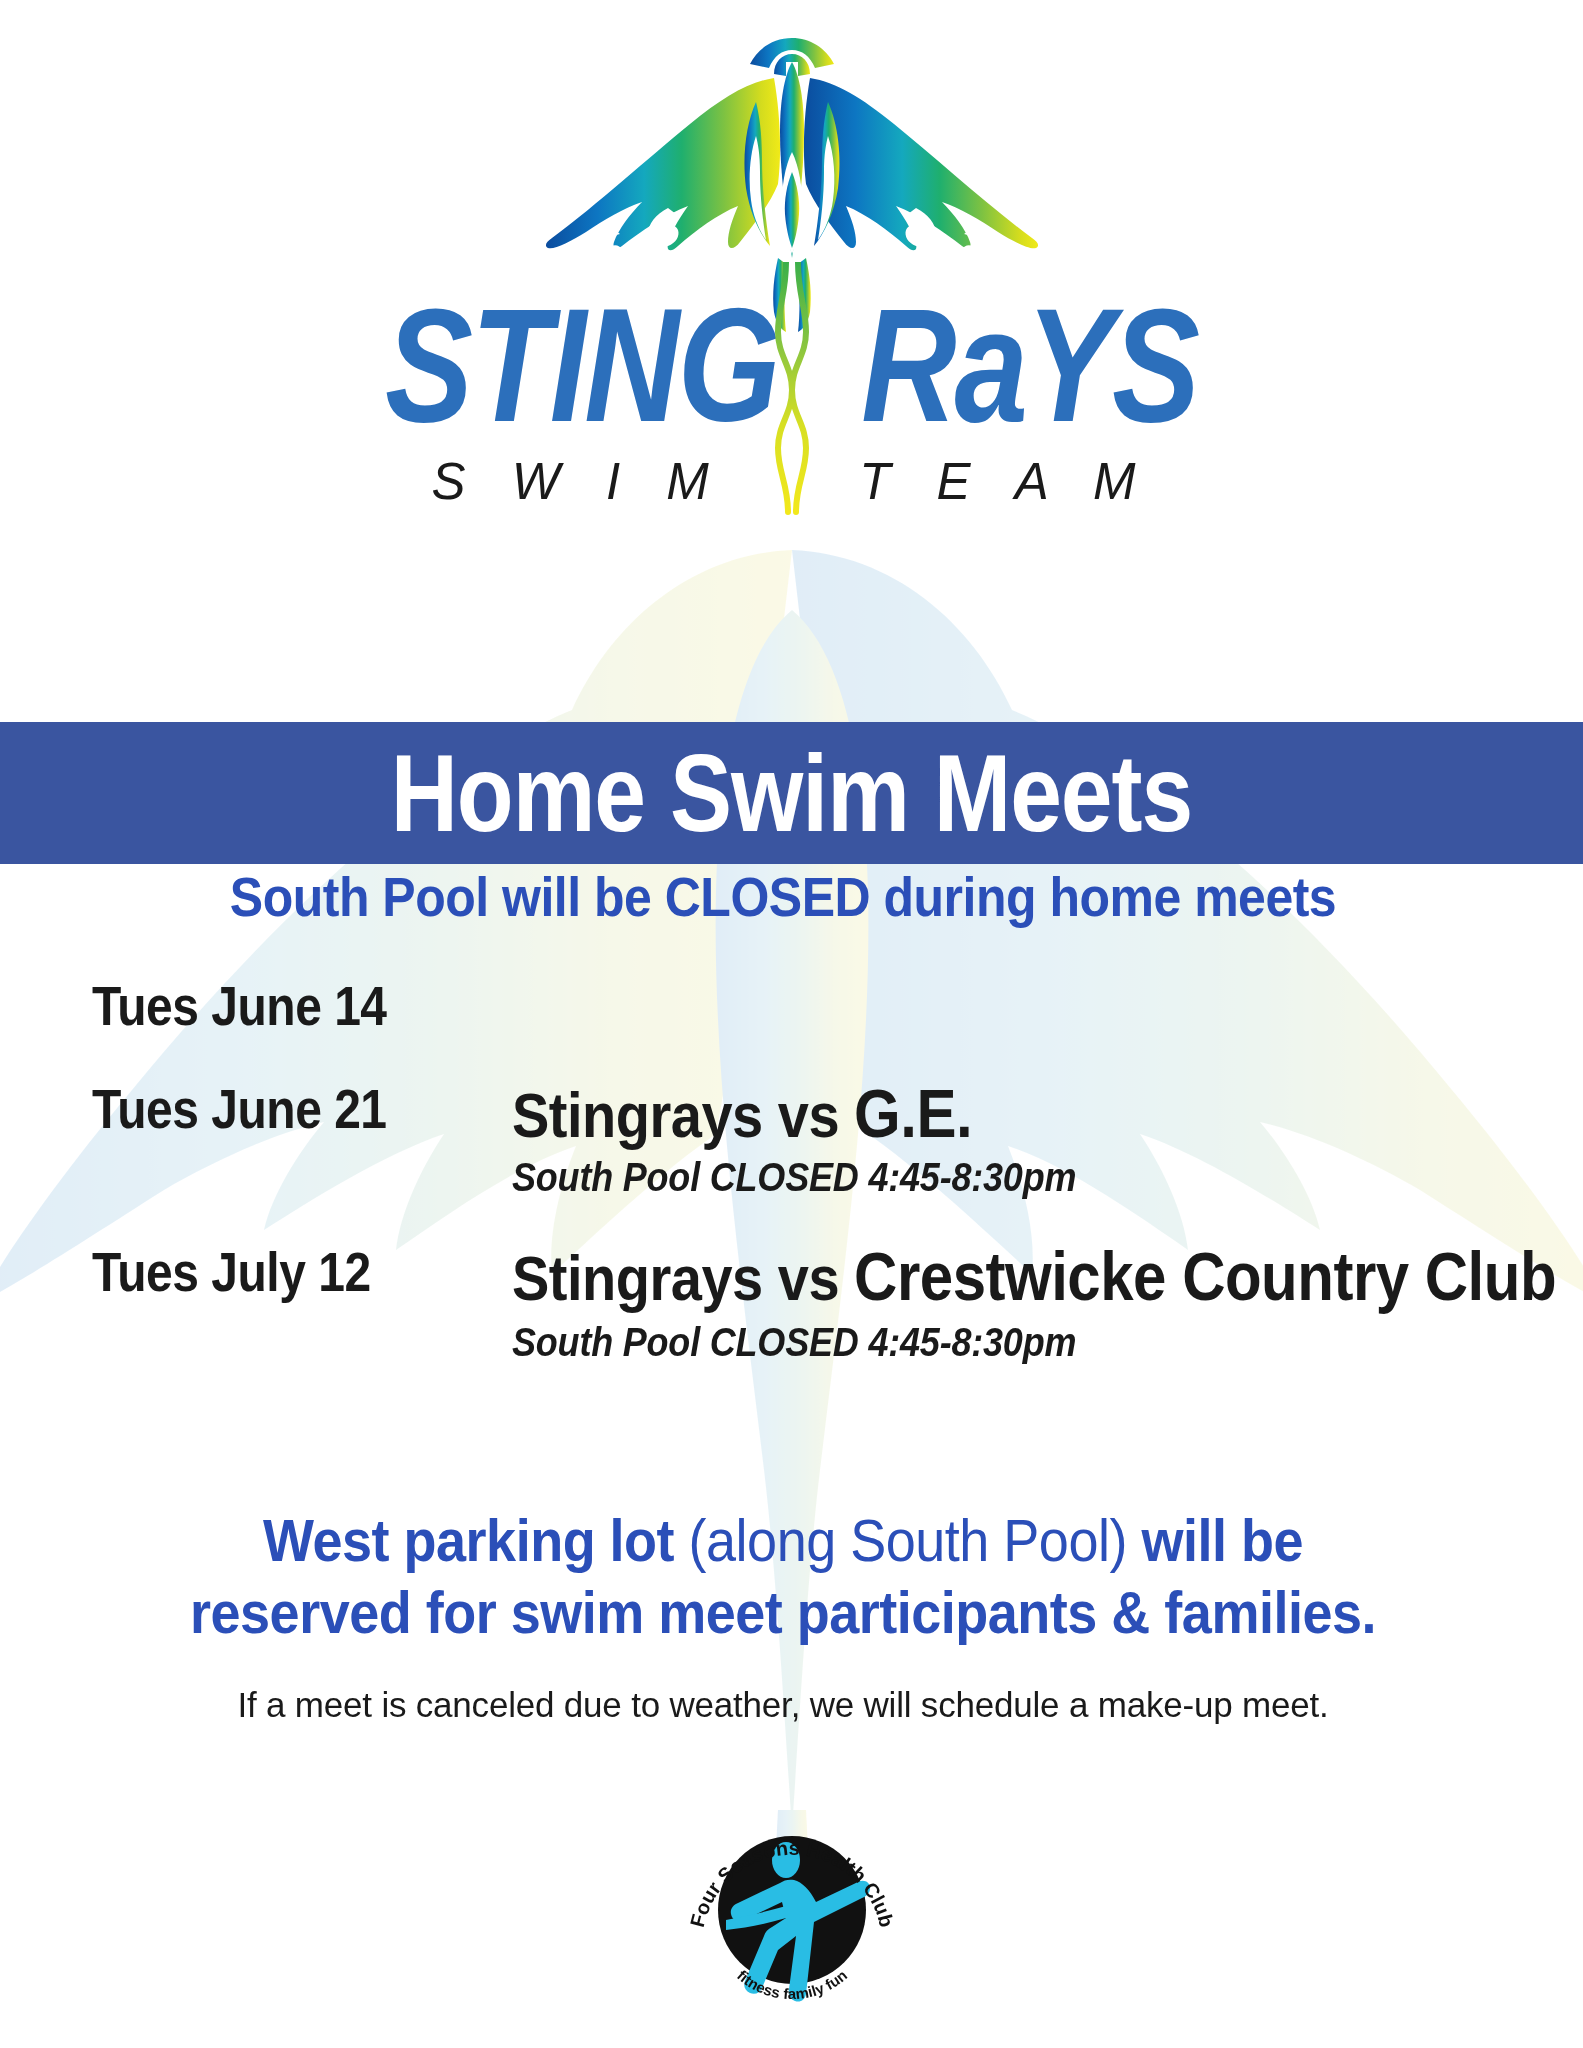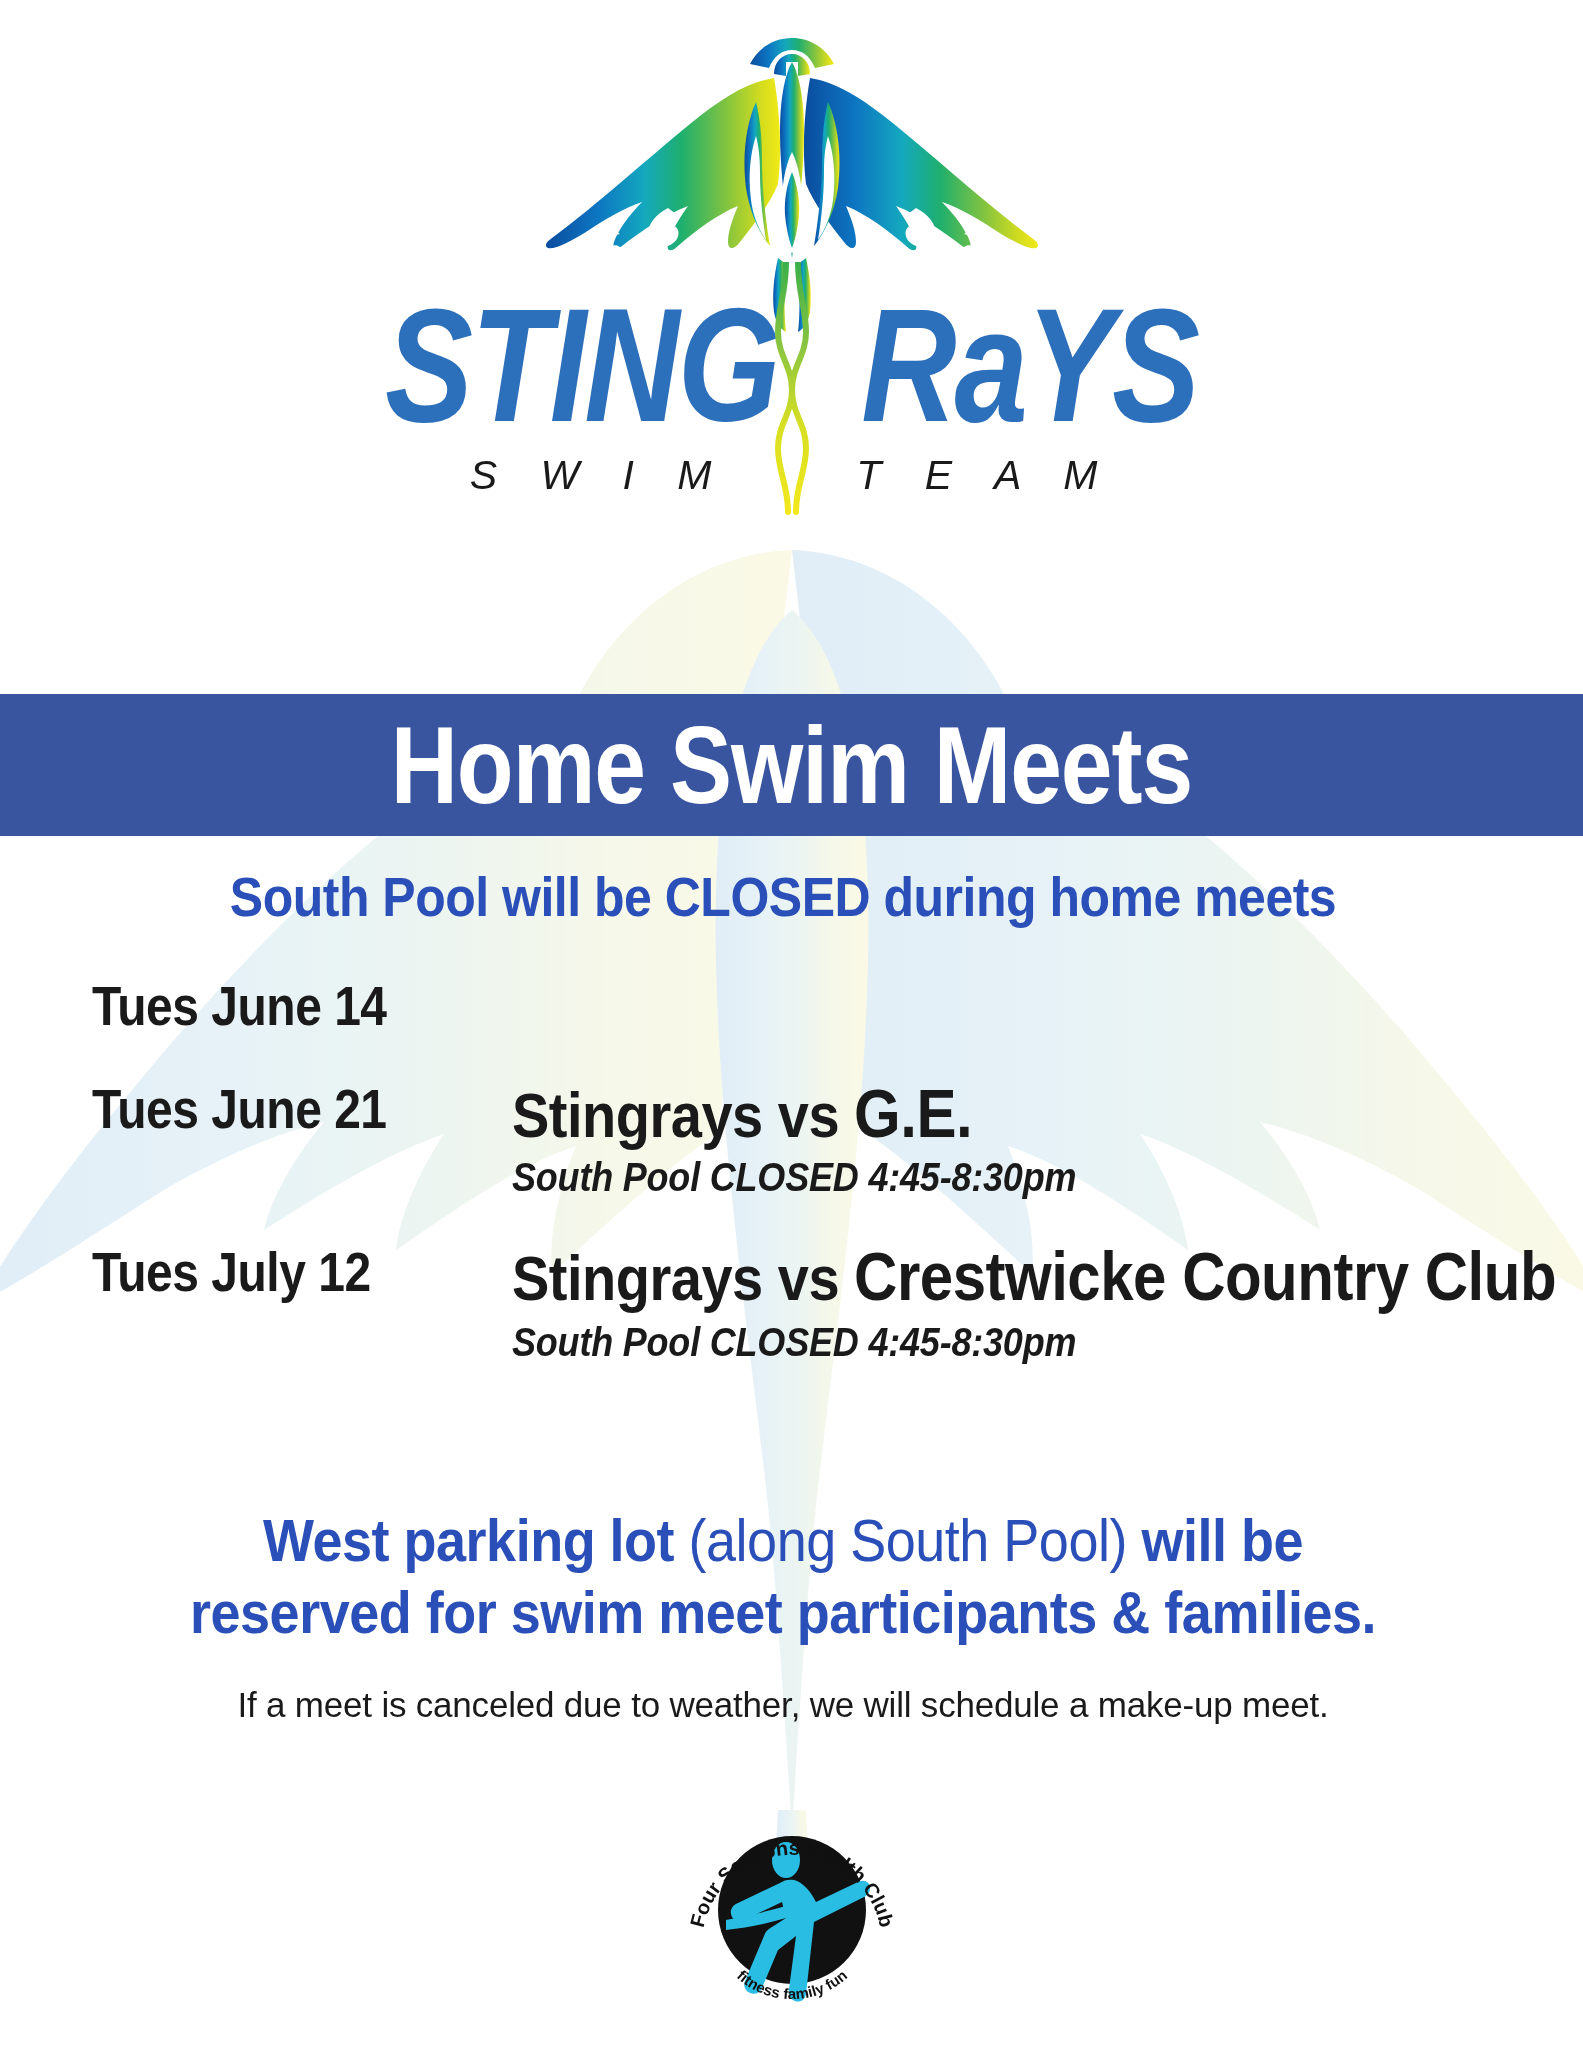--- a/index.html
+++ b/index.html
@@ -80,34 +80,34 @@
     transform: translateX(-50%);
     width: 60px;
     height: 260px;
     z-index: 4;
   }
 
   .wordmark-sub {
     margin-top: 22px;
     font-family: "Liberation Sans", sans-serif;
     font-weight: normal;
-    font-size: 41px;
+    font-size: 51px;
     letter-spacing: 16px;
     color: #1a1a1a;
     white-space: nowrap;
   }
   .sub-left  { display: inline-block; }
   .sub-gap   { display: inline-block; width: 74px; }
   .sub-right { display: inline-block; }
 
   
   .banner {
     position: absolute;
     left: 0;
-    top: 694px;
+    top: 722px;
     width: 1583px;
     height: 142px;
     background: #3A55A0;
     z-index: 5;
     display: flex;
     align-items: center;
     justify-content: center;
   }
   .banner-title {
     color: #ffffff;

